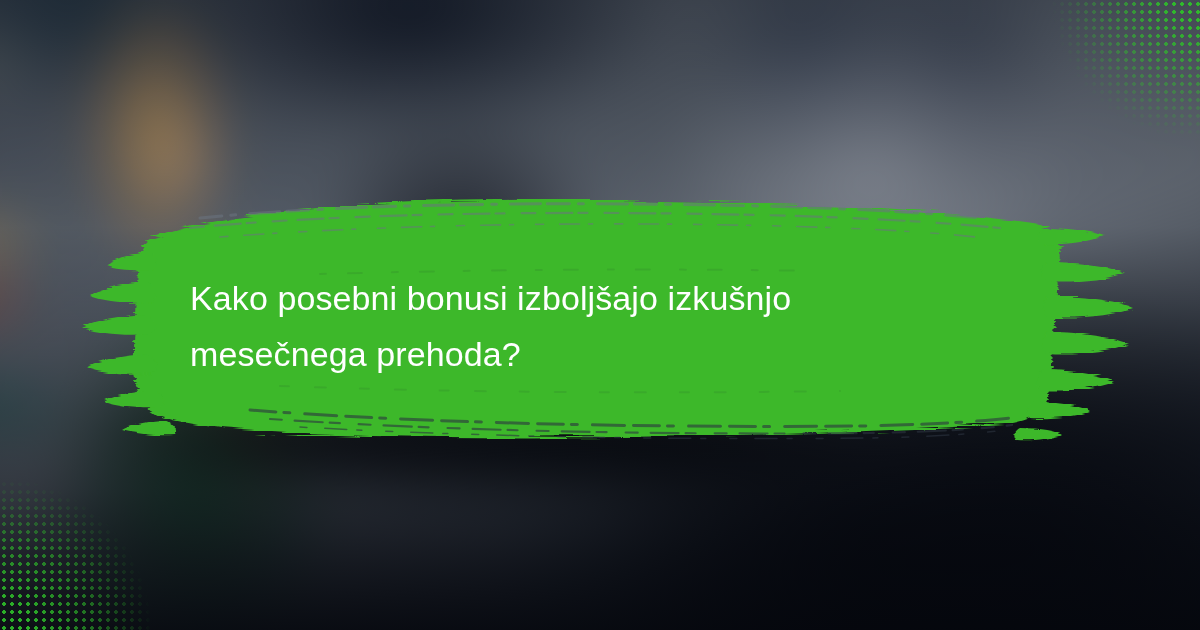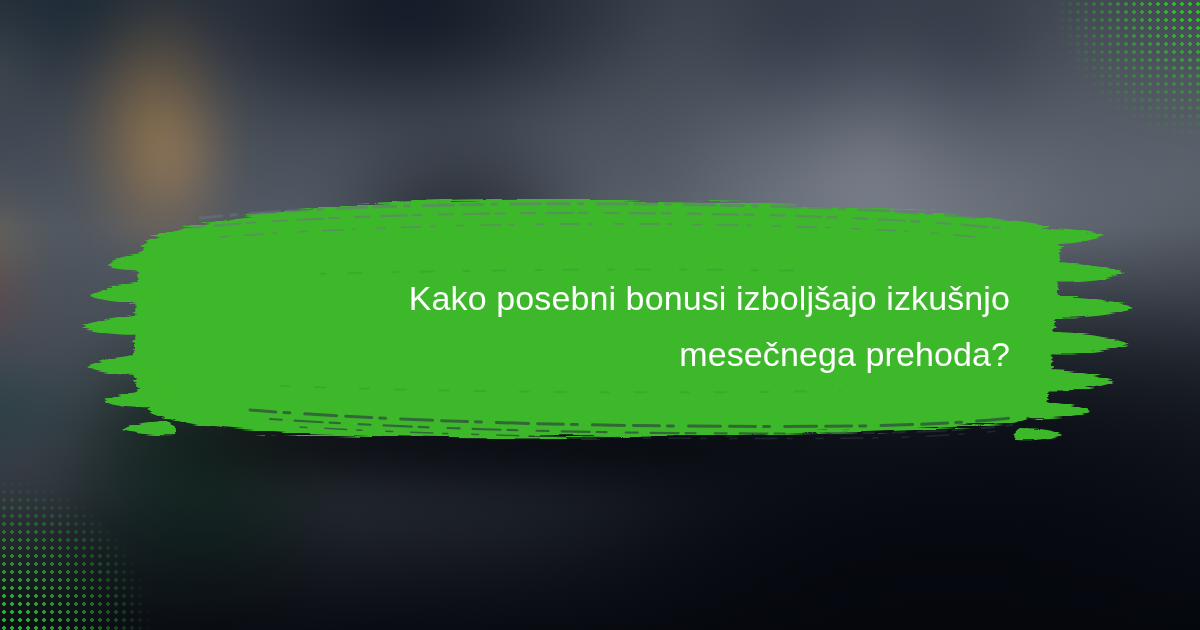--- a/index.html
+++ b/index.html
@@ -95,21 +95,21 @@
     width: 950px;
     height: 278px;
   }
   .brush-wrap svg { display: block; width: 100%; height: 100%; overflow: visible; }
 
   
   .headline {
     position: absolute;
     left: 0; right: 0;
     top: 270px;
-    text-align: right;
+    text-align: left;
     color: #ffffff;
     font-family: "Liberation Sans", sans-serif;
     font-size: 34px;
     font-weight: 400;
     line-height: 56px;
     letter-spacing: 0.1px;
     white-space: pre-line;
     padding: 0 190px;
     box-sizing: border-box;
   }

